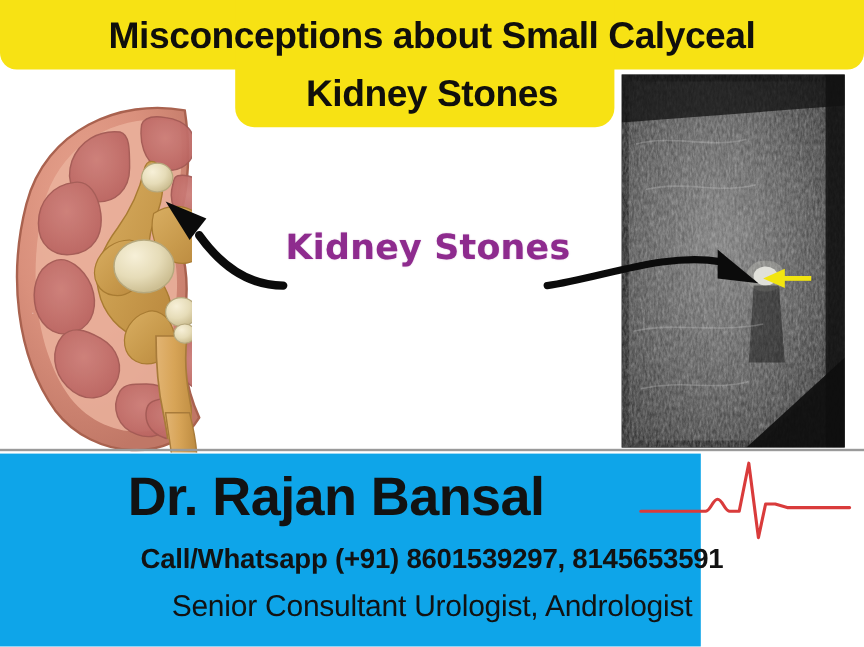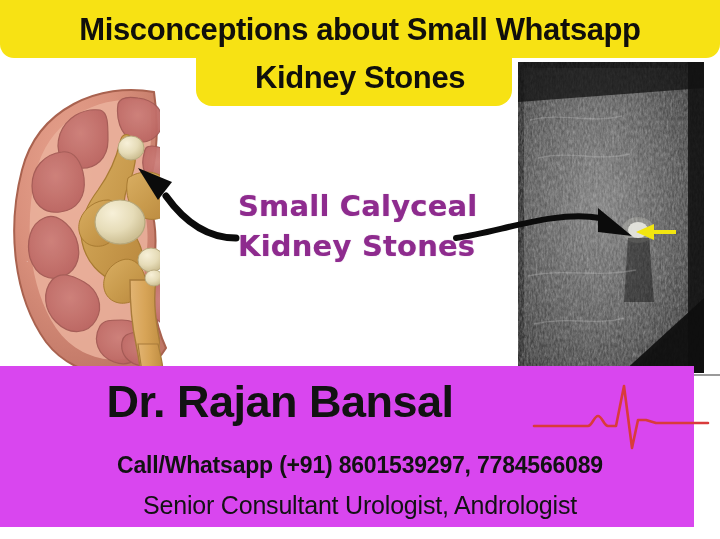--- a/index.html
+++ b/index.html
@@ -115,24 +115,24 @@
     width: 720px;
     height: 2px;
     background: #9a9a9a;
     z-index: 9;
   }
 
   
   .footer {
     position: absolute;
     left: 0;
-    top: 366px;
-    width: 694px;
+    top: 378px;
+    width: 584px;
     height: 161px;
-    background: #d946ef;
+    background: #0ea5e9;
     z-index: 10;
   }
   .doc-name {
     position: absolute;
     left: 0;
     top: 10px;
     width: 720px;
     text-align: center;
     font-size: 45px;
     font-weight: bold;
@@ -179,21 +179,21 @@
 </style>
 </head>
 <body>
 
 <div id="poster">
 
   <div class="title-band-1"></div>
   <div class="title-band-2"></div>
 
   <div class="title-text">
-    <span class="l1">Misconceptions about Small Whatsapp</span>
+    <span class="l1">Misconceptions about Small Calyceal</span>
     <span class="l2">Kidney Stones</span>
   </div>
 
   <div class="kidney-wrap">
     <svg width="200" height="295" viewBox="0 0 200 295" xmlns="http://www.w3.org/2000/svg">
       <defs>
         <radialGradient id="capG" cx="38%" cy="30%" r="72%">
           <stop offset="0%" stop-color="#e8a48f"></stop>
           <stop offset="55%" stop-color="#d9907c"></stop>
           <stop offset="100%" stop-color="#c07766"></stop>
@@ -343,31 +343,30 @@
       <path d="M632 236 L598 208 L598 232 Z" fill="#0b0b0b"></path>
     </g>
 
     <g>
       <line x1="676" y1="232" x2="650" y2="232" stroke="#f2e510" stroke-width="4"></line>
       <path d="M636 232 L654 224 L654 240 Z" fill="#f2e510"></path>
     </g>
   </svg>
 
   <div class="caption">
-    <span class="cl">Small Calyceal</span>
     <span class="cl">Kidney Stones</span>
   </div>
 
   <div class="divider"></div>
 
   <div class="footer">
     <div class="doc-name">Dr. Rajan Bansal</div>
   </div>
 
   <svg class="ecg" width="180" height="72" viewBox="0 0 180 72" xmlns="http://www.w3.org/2000/svg">
     <path d="M2 44 L44 44 L56 44 C60 44 62 34 66 34 C70 34 72 44 76 44 L84 44
              L92 4 L100 66 L106 38 L114 38 L124 41 L176 41" stroke="#d93b3b" stroke-width="2.6" fill="none" stroke-linecap="round" stroke-linejoin="round"></path>
   </svg>
 
-  <div class="contact">Call/Whatsapp (+91) 8601539297, 7784566089</div>
+  <div class="contact">Call/Whatsapp (+91) 8601539297, 8145653591</div>
   <div class="speciality">Senior Consultant Urologist, Andrologist</div>
 
 </div>
 
 </body></html>

